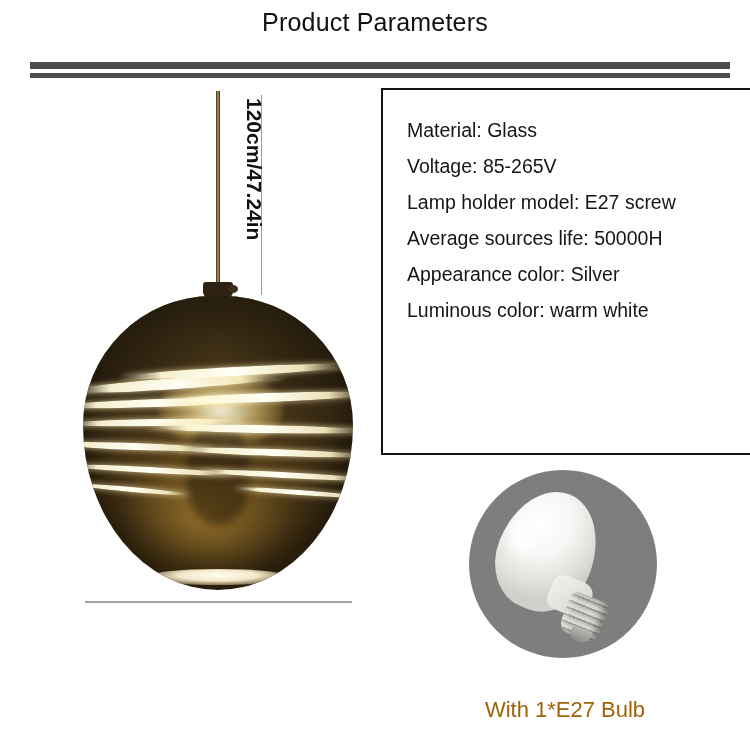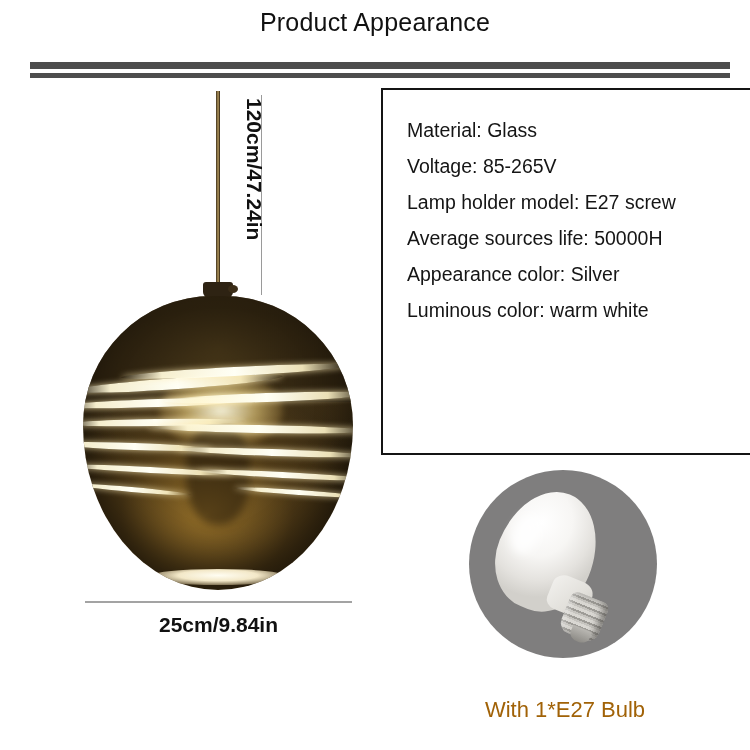--- a/index.html
+++ b/index.html
@@ -291,21 +291,21 @@
     font-size: 22px;
     color: #a16207;
     white-space: nowrap;
   }
 </style>
 </head>
 <body>
 
 <div id="page">
 
-  <div class="page-title">Product Appearance</div>
+  <div class="page-title">Product Parameters</div>
 
   <div class="rule-thick"></div>
   <div class="rule-thin"></div>
 
   <div class="lamp-wrap">
     <div class="cord"></div>
     <div class="canopy"></div>
     <div class="canopy-knob"></div>
 
     <div class="globe">
@@ -326,21 +326,20 @@
       <div class="streak" style="left:-4%; top:65%; width:44%; height:5px; transform:rotate(5deg);"></div>
       <div class="streak" style="left:56%; top:66%; width:48%; height:5px; transform:rotate(4deg);"></div>
 
       <div class="globe-rim"></div>
     </div>
 
     <div class="v-guide"></div>
     <div class="v-label">120cm/47.24in</div>
 
     <div class="h-guide"></div>
-    <div class="h-label">25cm/9.84in</div>
   </div>
 
   <div class="param-box">
     <div class="param-list">
       <div class="param-line">Material: Glass</div>
       <div class="param-line">Voltage: 85-265V</div>
       <div class="param-line">Lamp holder model: E27 screw</div>
       <div class="param-line">Average sources life: 50000H</div>
       <div class="param-line">Appearance color: Silver</div>
       <div class="param-line">Luminous color: warm white</div>

